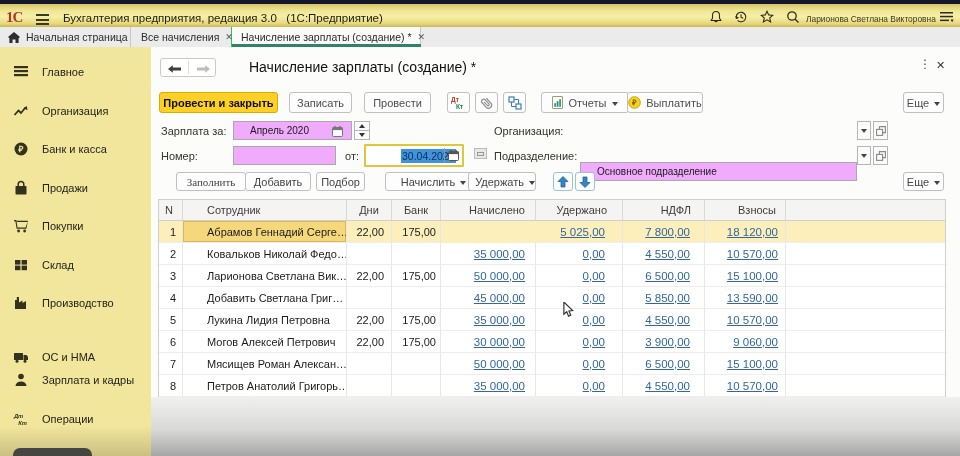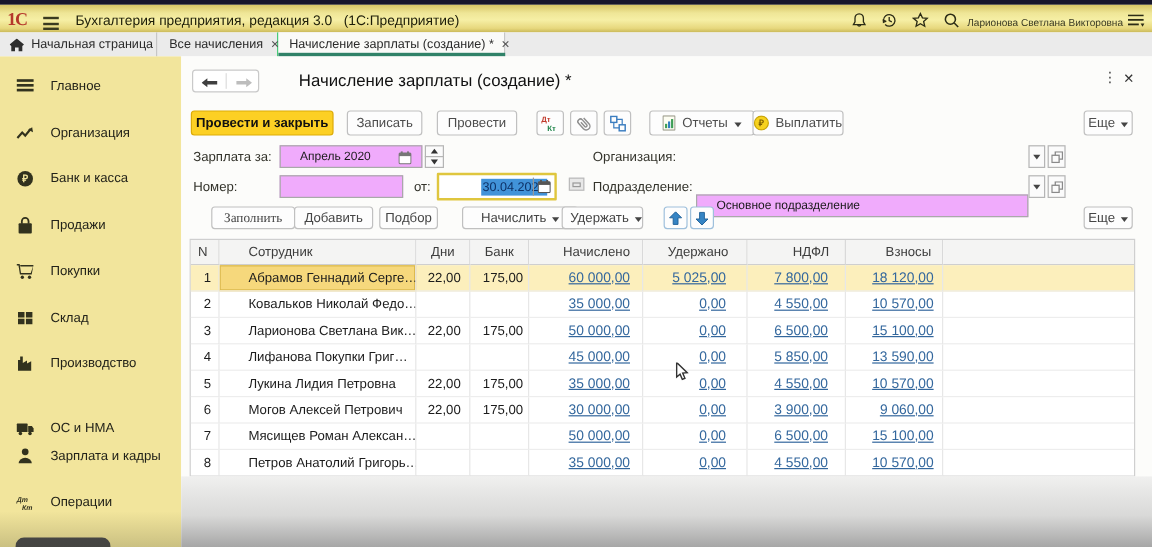--- a/index.html
+++ b/index.html
@@ -337,23 +337,20 @@
     <div class="hcell" style="left:464px;width:82px;justify-content:flex-end;padding-right:13px;">НДФЛ</div>
     <div class="hcell" style="left:546px;width:81px;justify-content:flex-end;padding-right:9px;">Взносы</div>
     <div class="hcell" style="left:627px;width:159px;border-right:none;"></div>
   </div>
   <div id="tblrows">
       <div class="trow abs" style="left:8px;top:174px;background:#fcefbc;">
         <div class="cell num" style="left:0px;width:24px;padding-right:6px;">1</div>
         <div class="cell" style="left:24px;width:164px;padding-left:24px;background:#f6d87c;box-shadow:inset 0 0 0 1px #dcb94e;">Абрамов Геннадий Серге…</div>
         <div class="cell num" style="left:188px;width:45px;padding-right:7px;">22,00</div>
         <div class="cell num" style="left:233px;width:49px;padding-right:4px;">175,00</div>
-        <div class="cell num" style="left:282px;width:95px;padding-right:10px;">
-          <span class="v">60 000,00</span>
-        </div>
         <div class="cell num" style="left:377px;width:87px;padding-right:17px;">
           <span class="v">5 025,00</span>
         </div>
         <div class="cell num" style="left:464px;width:82px;padding-right:14px;">
           <span class="v">7 800,00</span>
         </div>
         <div class="cell num" style="left:546px;width:81px;padding-right:7px;">
           <span class="v">18 120,00</span>
         </div>
         <div class="cell" style="left:627px;width:159px;border-right:none;"></div>
@@ -391,21 +388,21 @@
         <div class="cell num" style="left:464px;width:82px;padding-right:14px;">
           <span class="v">6 500,00</span>
         </div>
         <div class="cell num" style="left:546px;width:81px;padding-right:7px;">
           <span class="v">15 100,00</span>
         </div>
         <div class="cell" style="left:627px;width:159px;border-right:none;"></div>
       </div>
       <div class="trow abs" style="left:8px;top:240px;">
         <div class="cell num" style="left:0px;width:24px;padding-right:6px;">4</div>
-        <div class="cell" style="left:24px;width:164px;padding-left:24px;">Лифанова Покупки Григ…</div>
+        <div class="cell" style="left:24px;width:164px;padding-left:24px;">Добавить Светлана Григ…</div>
         <div class="cell num" style="left:188px;width:45px;padding-right:7px;"></div>
         <div class="cell num" style="left:233px;width:49px;padding-right:4px;"></div>
         <div class="cell num" style="left:282px;width:95px;padding-right:10px;">
           <span class="v">45 000,00</span>
         </div>
         <div class="cell num" style="left:377px;width:87px;padding-right:17px;">
           <span class="v">0,00</span>
         </div>
         <div class="cell num" style="left:464px;width:82px;padding-right:14px;">
           <span class="v">5 850,00</span>

